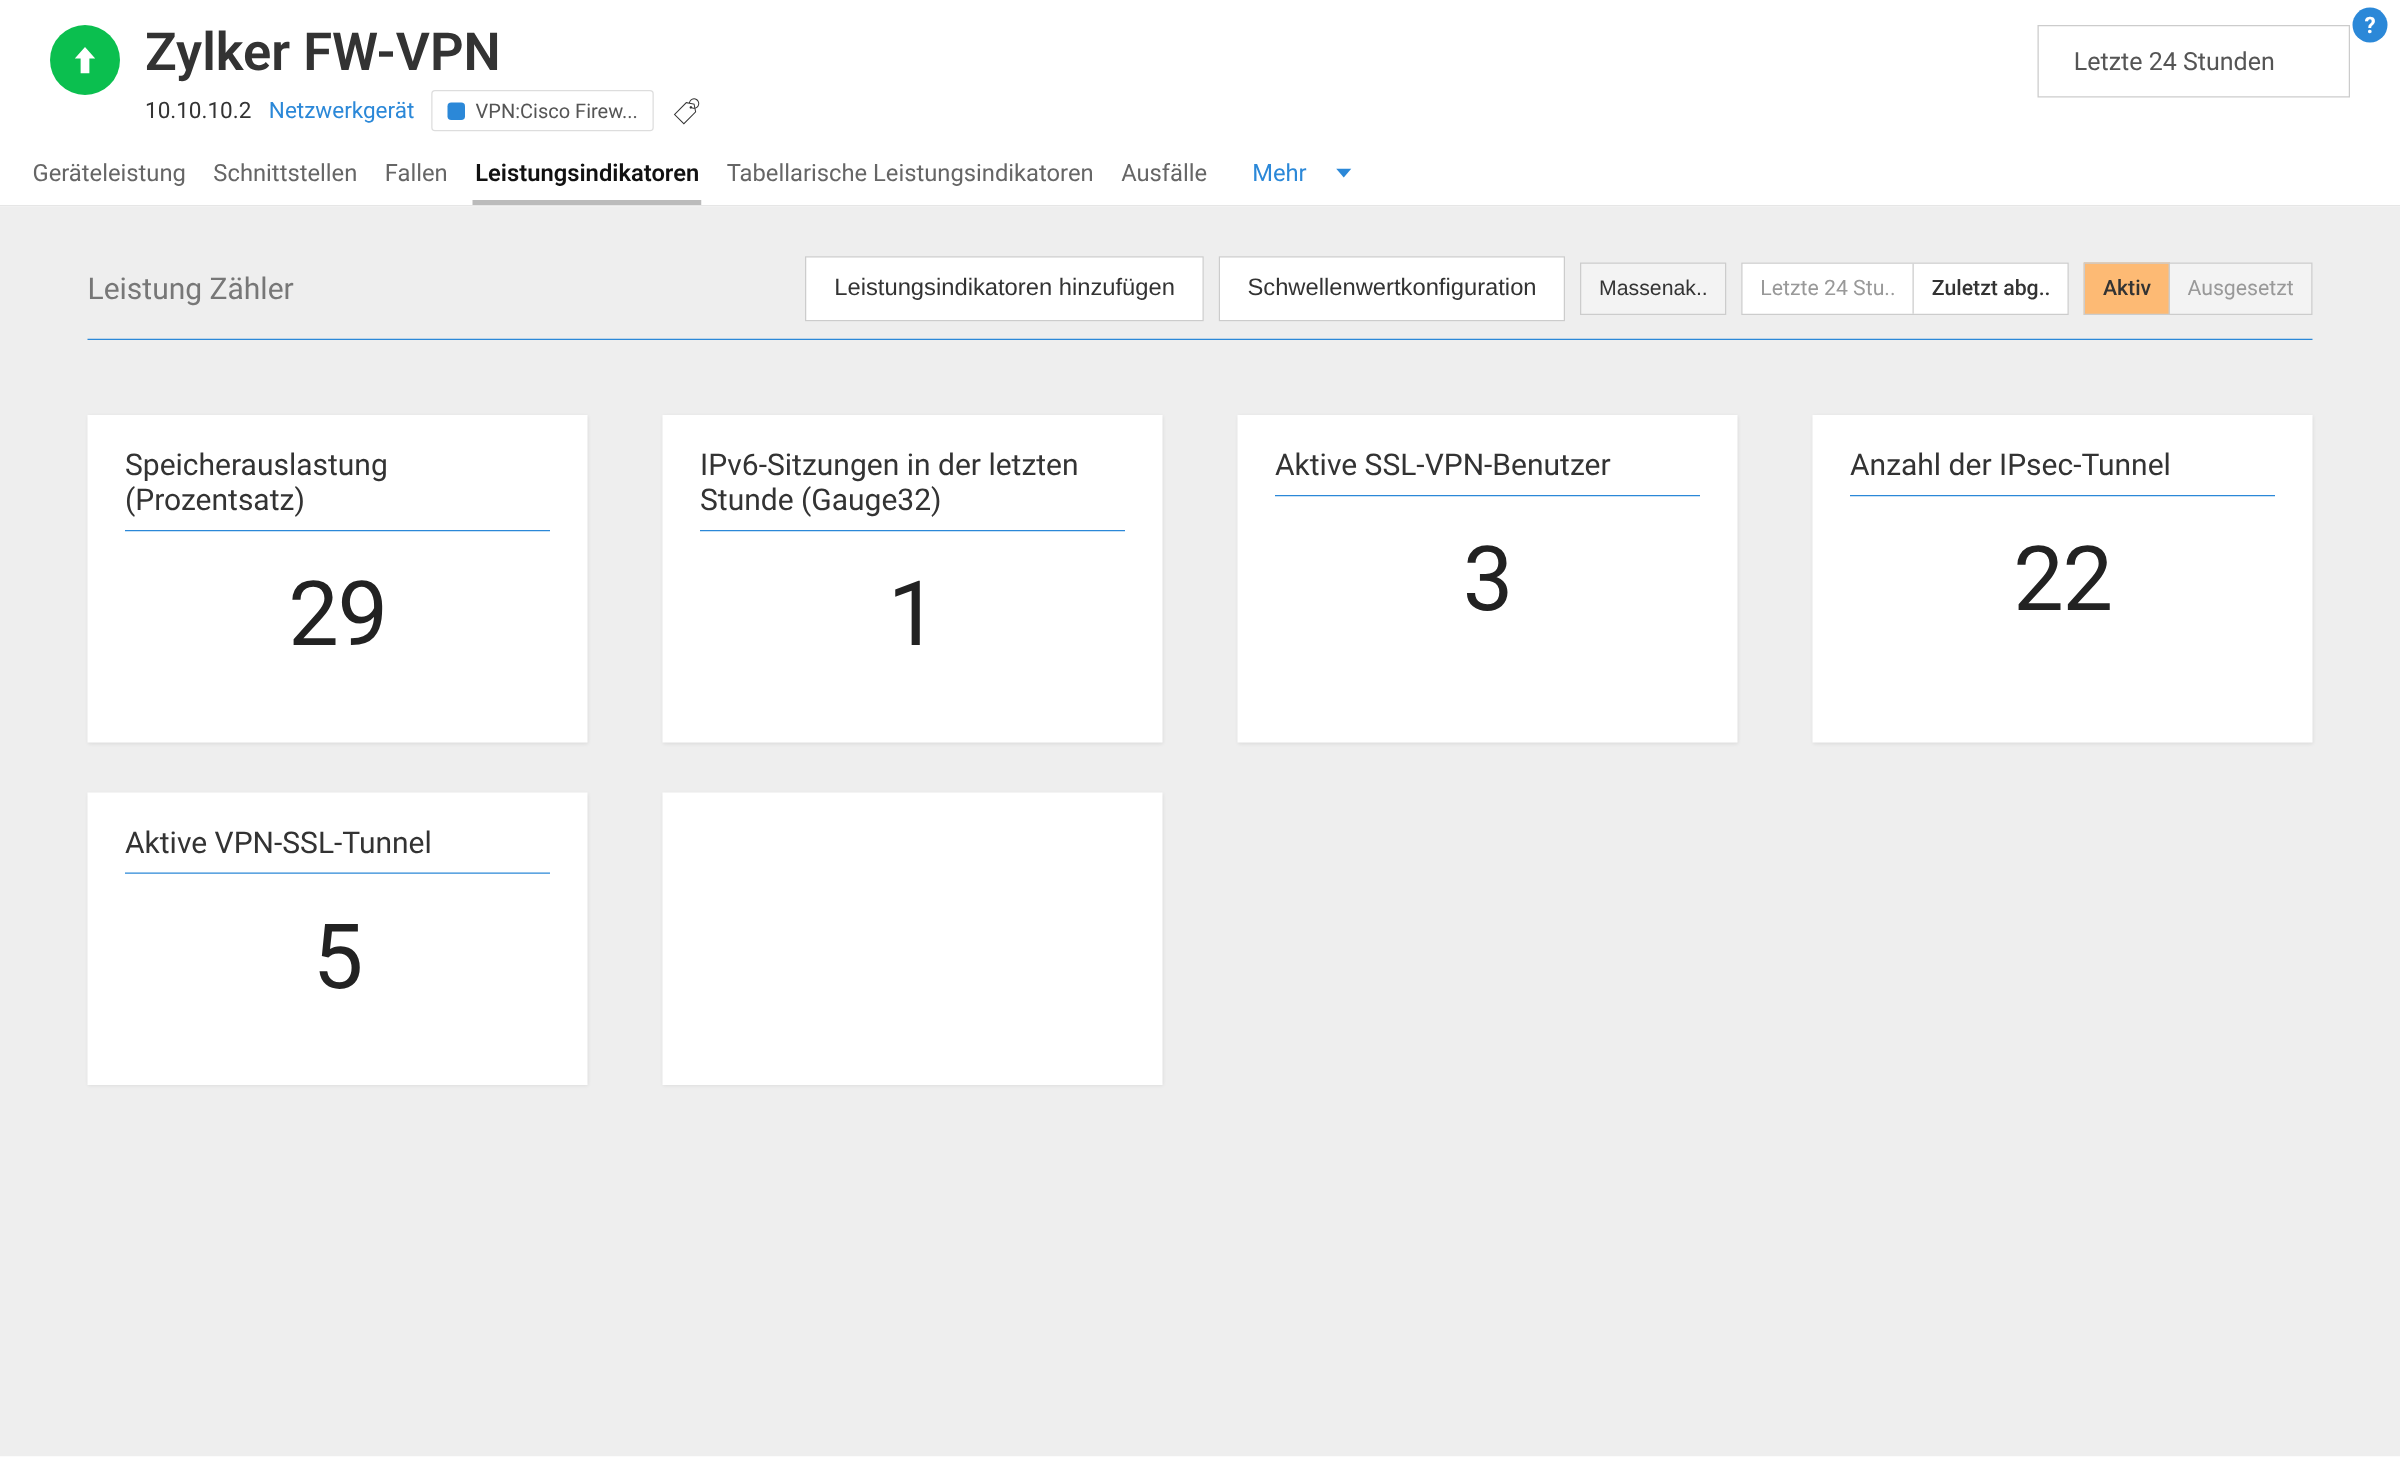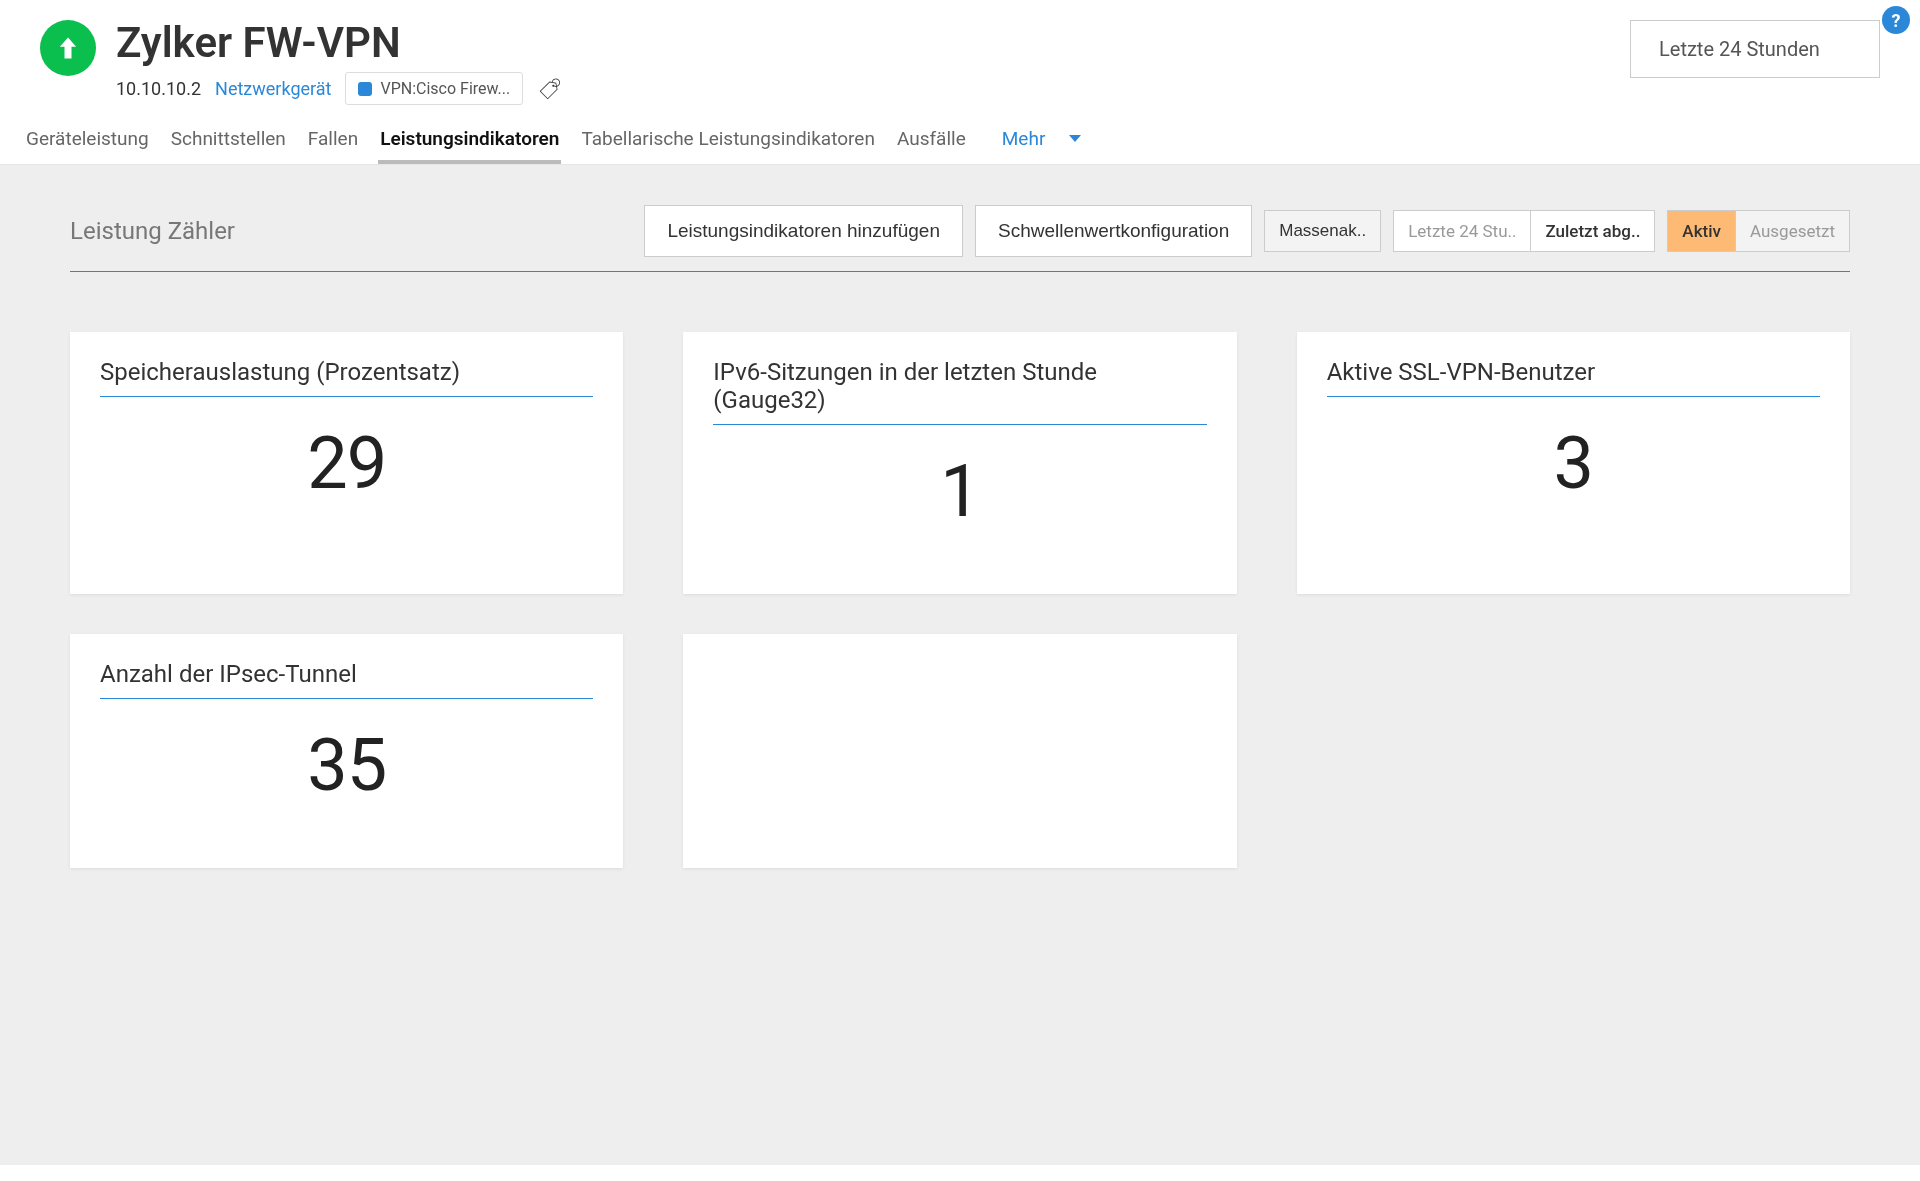--- a/index.html
+++ b/index.html
@@ -33,21 +33,21 @@
     .btn-group { display: inline-flex; border: 1px solid #ccc; margin-left: 12px; background:#fff; }
     .btn-group .seg { padding: 10px 14px; font-size: 17px; cursor: pointer; }
     .btn-group .seg + .seg { border-left: 1px solid #ccc; }
     .btn-group .seg.active {  color:#333; font-weight:500; }
     .btn-group .seg.muted { color:#999; }
     .btn-group.status { background:#f3f3f3; }
     .btn-group.status .seg.active { background:#fdba74; border:1px solid #ccc; margin:-1px;text-align:right; }
 
     .rule { border: none; border-top: 1px solid #2b88d8; margin-top: 14px; }
 
-    .grid { display: grid; grid-template-columns: 1fr 1fr 1fr; gap: 40px 60px; margin-top: 60px; }
+    .grid { display: grid; grid-template-columns: 1fr 1fr 1fr 1fr; gap: 40px 60px; margin-top: 60px; }
     .card { background: #fff; box-shadow: 0 1px 3px rgba(0,0,0,.08); padding: 26px 30px 60px 30px; }
     .card-title { font-size: 24px; color: #333; padding-bottom: 10px; border-bottom: 1px solid #2b88d8; }
     .card-value { font-size: 72px; font-weight: 400; color: #222; text-align: center; margin-top: 24px; letter-spacing: -1px; }
   </style>
 </head>
 <body>
 
 <div class="header">
   <div class="status-circle">
     <svg width="28" height="28" viewBox="0 0 24 24">
@@ -108,18 +108,22 @@
     <div class="card">
       <div class="card-title">IPv6-Sitzungen in der letzten Stunde (Gauge32)</div>
       <div class="card-value">1</div>
     </div>
     <div class="card">
       <div class="card-title">Aktive SSL-VPN-Benutzer</div>
       <div class="card-value">3</div>
     </div>
     <div class="card">
       <div class="card-title">Anzahl der IPsec-Tunnel</div>
-      <div class="card-value">35</div>
+      <div class="card-value">22</div>
+    </div>
+    <div class="card">
+      <div class="card-title">Aktive VPN-SSL-Tunnel</div>
+      <div class="card-value">5</div>
     </div>
     <div class="card">
     </div>
   </div>
 </div>
 
 </body></html>

